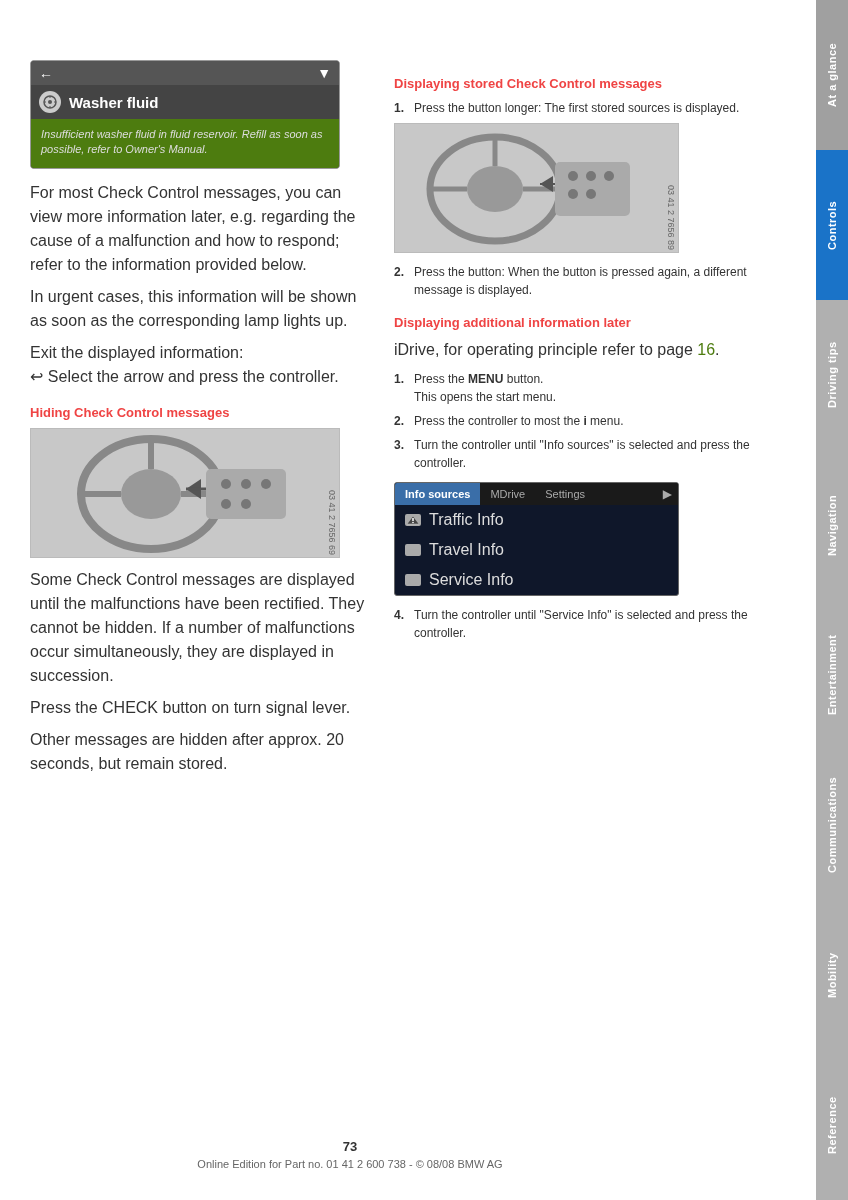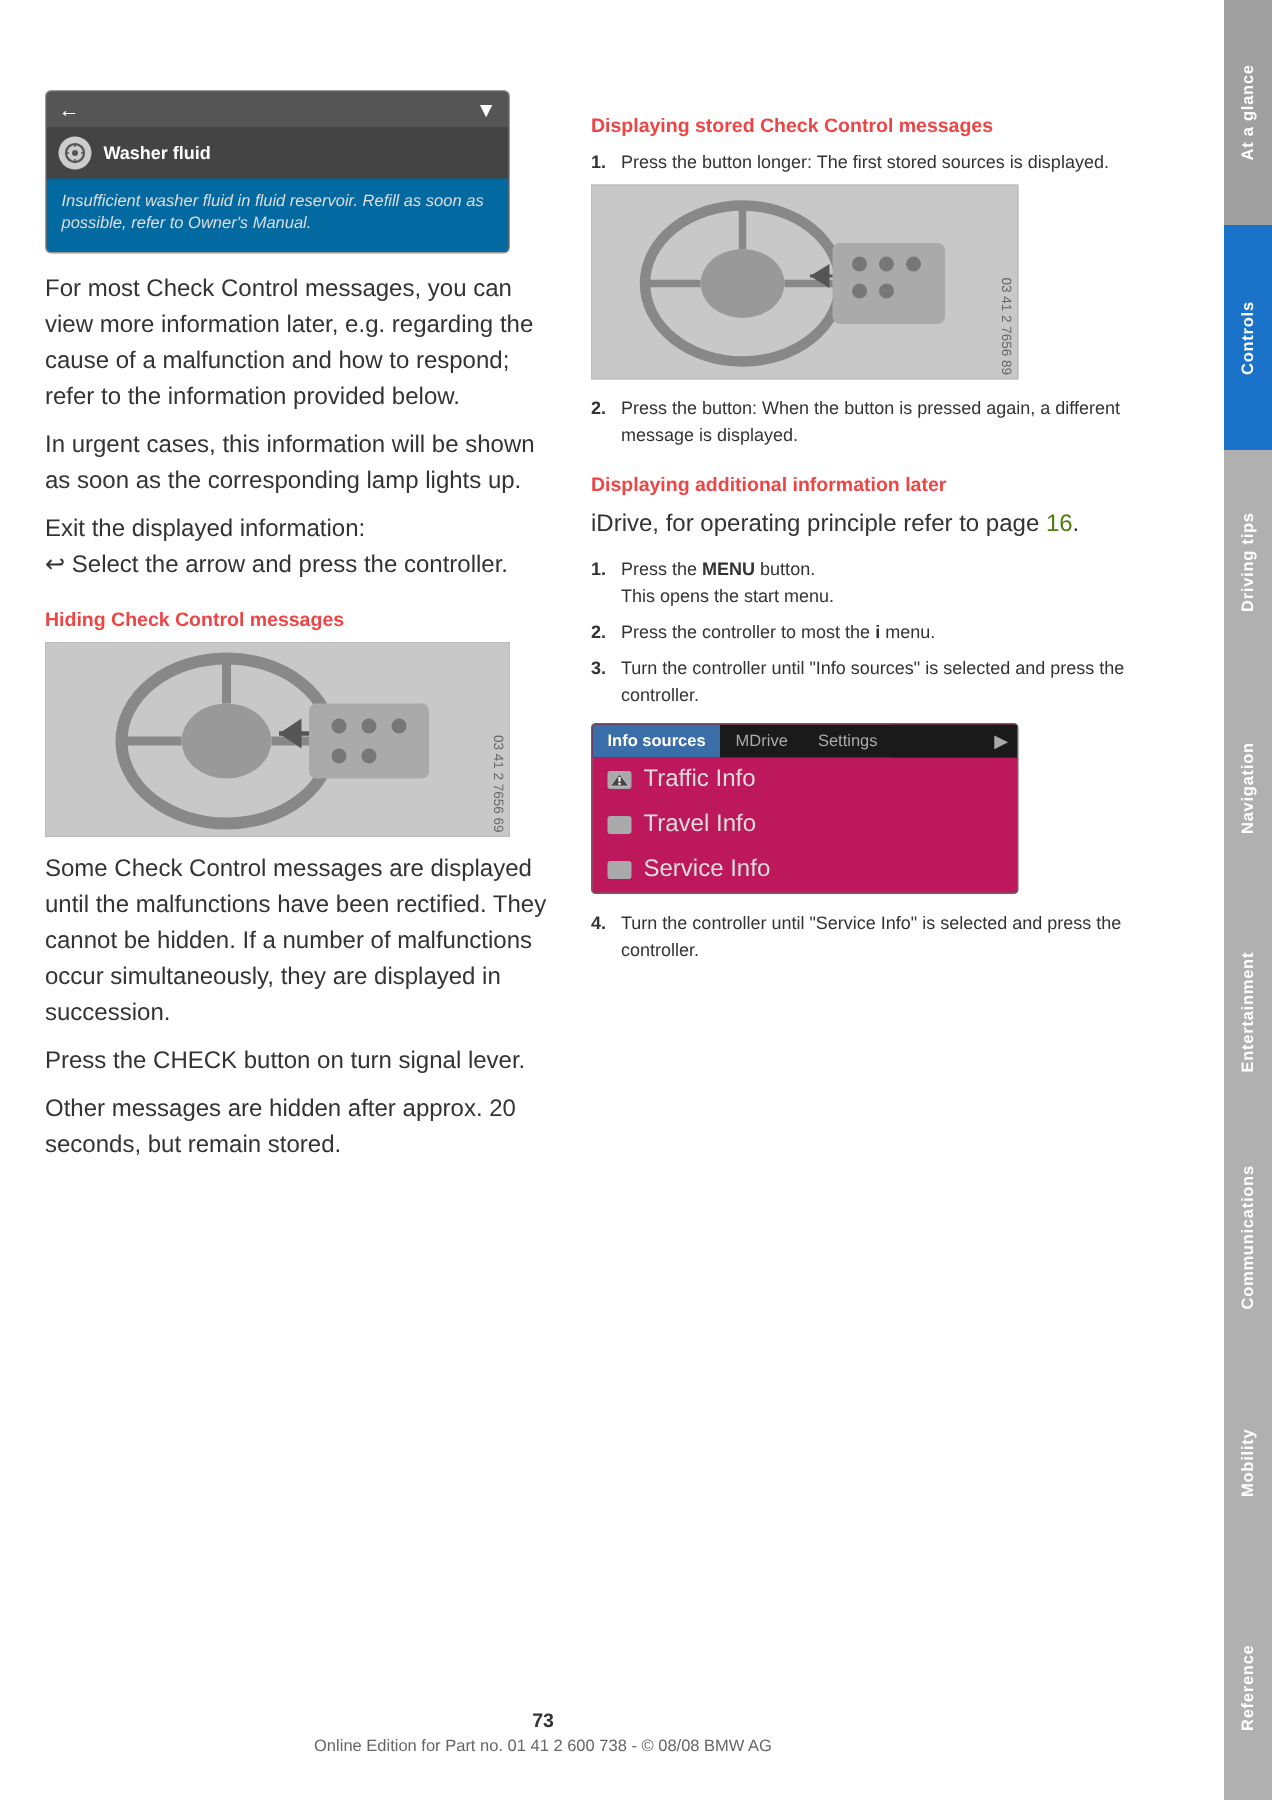--- a/index.html
+++ b/index.html
@@ -104,26 +104,26 @@
       background: #ccc;
       border-radius: 50%;
       display: flex;
       align-items: center;
       justify-content: center;
       font-size: 10px;
       color: #333;
     }
     .display-box-title {
       color: #fff;
-      font-size: 12px;
+      font-size: 15px;
       font-weight: bold;
     }
     .display-box-body {
       padding: 8px 10px 10px 10px;
-      background: #0369a1;
+      background: #4d7c0f;
     }
     .display-box-body p {
       color: #ddd;
       font-size: 11px;
       line-height: 1.4;
       font-style: italic;
     }
 
     
     .body-text {
@@ -158,21 +158,21 @@
     .num {
       font-weight: bold;
       min-width: 14px;
       color: #333;
     }
 
     
     .info-menu {
       width: 285px;
       border: 1px solid #666;
-      background: #be185d;
+      background: #0f172a;
       border-radius: 3px;
       overflow: hidden;
       margin-top: 10px;
       margin-bottom: 10px;
     }
     .info-menu-header {
       display: flex;
       background: #1a1a1a;
     }
     .info-menu-tab {
@@ -204,21 +204,21 @@
       justify-content: center;
     }
 
     .bold { font-weight: bold; }
     .link-text { color: #4d7c0f; cursor: pointer; }
 
     
     .page-footer {
       position: absolute;
       bottom: 30px;
-      left: 16px;
+      left: 4px;
       width: 692px;
       text-align: center;
       font-size: 11px;
       color: #666;
     }
     .page-number {
       font-size: 13px;
       font-weight: bold;
       color: #333;
       margin-bottom: 4px;

